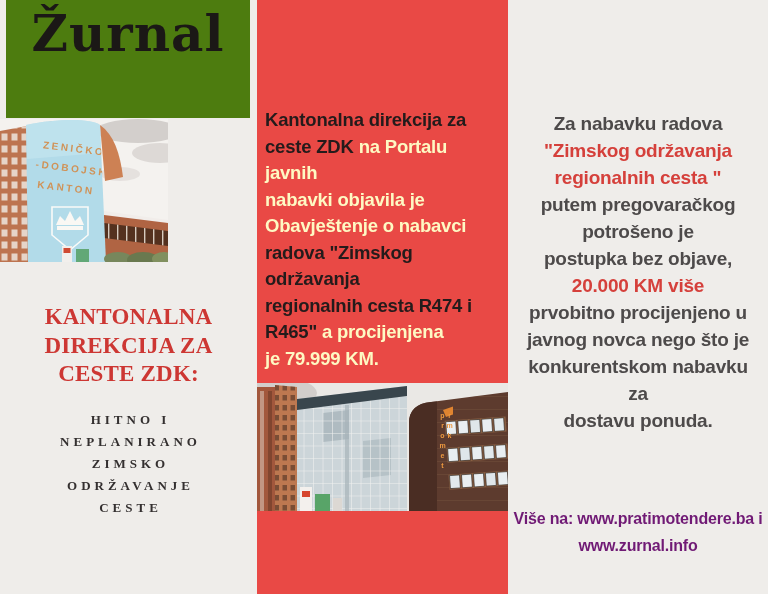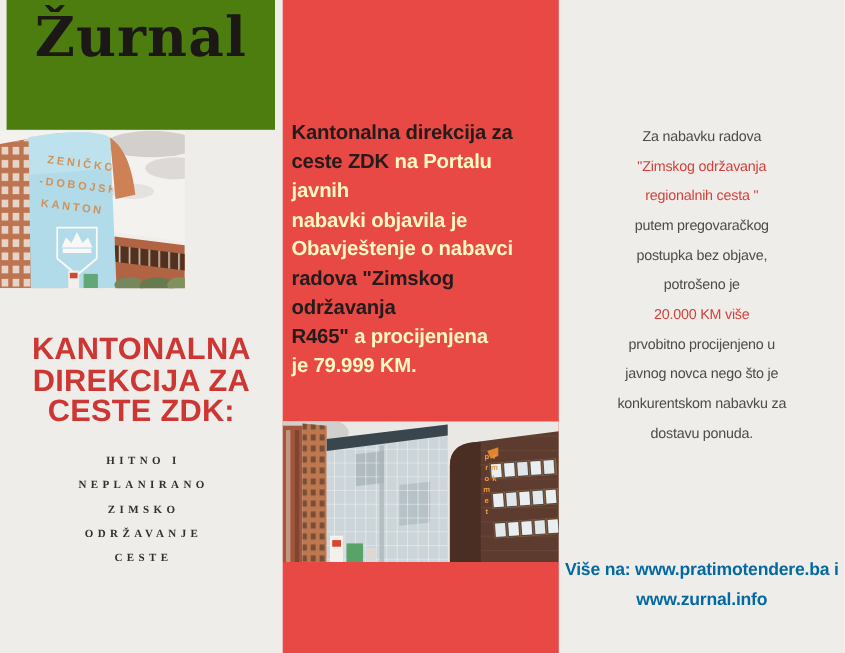--- a/index.html
+++ b/index.html
@@ -17,46 +17,46 @@
     position:absolute;left:6px;top:0;width:244px;height:118px;
     background:#4d7c0f;display:flex;justify-content:center;
   }
   .logo{
     font-family:"DejaVu Serif",serif;font-weight:700;font-size:50px;
     color:#1b1816;letter-spacing:1px;padding-top:4px;
   }
   .photo-left{position:absolute;left:0;top:119px;width:168px;height:143px;display:block;}
   .headline{
     position:absolute;left:0;right:0;top:303px;text-align:center;
-    color:#cd3733;font-size:28px;font-weight:800;line-height:28.5px;letter-spacing:0.2px;
+    color:#cd3733;font-size:23px;font-weight:800;line-height:28.5px;letter-spacing:0.2px;font-family:Liberation Serif, serif;
   }
   .subhead{
     position:absolute;left:0;right:0;top:409px;text-align:center;
     color:#343030;font-family:"Liberation Serif",serif;font-weight:700;
-    font-size:10px;line-height:22px;letter-spacing:4px;text-indent:4px;
+    font-size:13px;line-height:22px;letter-spacing:4px;text-indent:4px;
   }
 
   .mid-text{
     position:absolute;left:8px;right:8px;top:71px;text-align:left;
     font-size:18.5px;font-weight:700;line-height:26.5px;letter-spacing:-0.2px;margin-top:36px;
   }
   .photo-mid{position:absolute;left:0;top:383px;width:251px;height:128px;display:block;}
   .rmk-sign{
     position:absolute;left:182px;top:412px;height:95px;overflow:hidden;
     writing-mode:vertical-rl;text-orientation:upright;
     color:#ef9a40;font-size:7px;font-weight:700;letter-spacing:3px;
   }
 
   .right-text{
     position:absolute;left:8px;right:8px;top:110px;text-align:center;
-    font-size:13px;font-weight:400;line-height:27px;letter-spacing:-0.2px;color:#4d4a4a;
+    font-size:19px;font-weight:700;line-height:27px;letter-spacing:-0.2px;color:#4d4a4a;
   }
   .footer-links{
     position:absolute;left:0;right:0;top:505px;text-align:center;
-    font-size:16px;font-weight:700;line-height:27px;color:#0369a1;letter-spacing:-0.2px;
+    font-size:16px;font-weight:700;line-height:27px;color:#701a75;letter-spacing:-0.2px;
   }
 
   .c-dark{color:#241b1b;}
   .c-white{color:#fef9c3;}
   .c-red{color:#d5403b;}
   .c-gray{color:#4d4a4a;}
 </style>
 </head>
 <body>
 
@@ -124,20 +124,21 @@
       </div>
   </div>
 
   <div class="col col-mid">
     <div class="mid-text">
         <div class="line"><span class="run c-dark">Kantonalna direkcija za</span></div>
         <div class="line"><span class="run c-dark">ceste ZDK</span><span class="run c-white"> na Portalu javnih</span></div>
         <div class="line"><span class="run c-white">nabavki objavila je</span></div>
         <div class="line"><span class="run c-white">Obavještenje o nabavci</span></div>
         <div class="line"><span class="run c-dark">radova "Zimskog održavanja</span></div>
+        <div class="line"><span class="run c-dark">regionalnih cesta R474 i</span></div>
         <div class="line"><span class="run c-dark">R465"</span><span class="run c-white"> a procijenjena</span></div>
         <div class="line"><span class="run c-white">je 79.999 KM.</span></div>
       </div>
 
     <svg class="photo-mid" viewBox="0 0 251 128" preserveAspectRatio="none">
       <defs>
         <pattern id="p-grid" width="9.5" height="12.5" patternUnits="userSpaceOnUse">
           <path d="M0,0 H9.5 V12.5" fill="none" stroke="#f1f1ef" stroke-width="1.1"></path>
         </pattern>
         <pattern id="p-smwin" width="8" height="10" patternUnits="userSpaceOnUse">
@@ -191,22 +192,22 @@
     </svg>
     <div class="rmk-sign">rmk promet</div>
   </div>
 
   <div class="col col-right">
     <div class="right-text">
         <div class="line"><span class="run c-gray">Za nabavku radova</span></div>
         <div class="line"><span class="run c-red">"Zimskog održavanja</span></div>
         <div class="line"><span class="run c-red">regionalnih cesta "</span></div>
         <div class="line"><span class="run c-gray">putem pregovaračkog</span></div>
+        <div class="line"><span class="run c-gray">potrošeno je</span></div>
         <div class="line"><span class="run c-gray">postupka bez objave,</span></div>
-        <div class="line"><span class="run c-gray">potrošeno je</span></div>
         <div class="line"><span class="run c-red">20.000 KM više</span></div>
         <div class="line"><span class="run c-gray">prvobitno procijenjeno u</span></div>
         <div class="line"><span class="run c-gray">javnog novca nego što je</span></div>
         <div class="line"><span class="run c-gray">konkurentskom nabavku za</span></div>
         <div class="line"><span class="run c-gray">dostavu ponuda.</span></div>
       </div>
     <div class="footer-links">
         <div class="line">Više na: www.pratimotendere.ba i</div>
         <div class="line">www.zurnal.info</div>
       </div>

